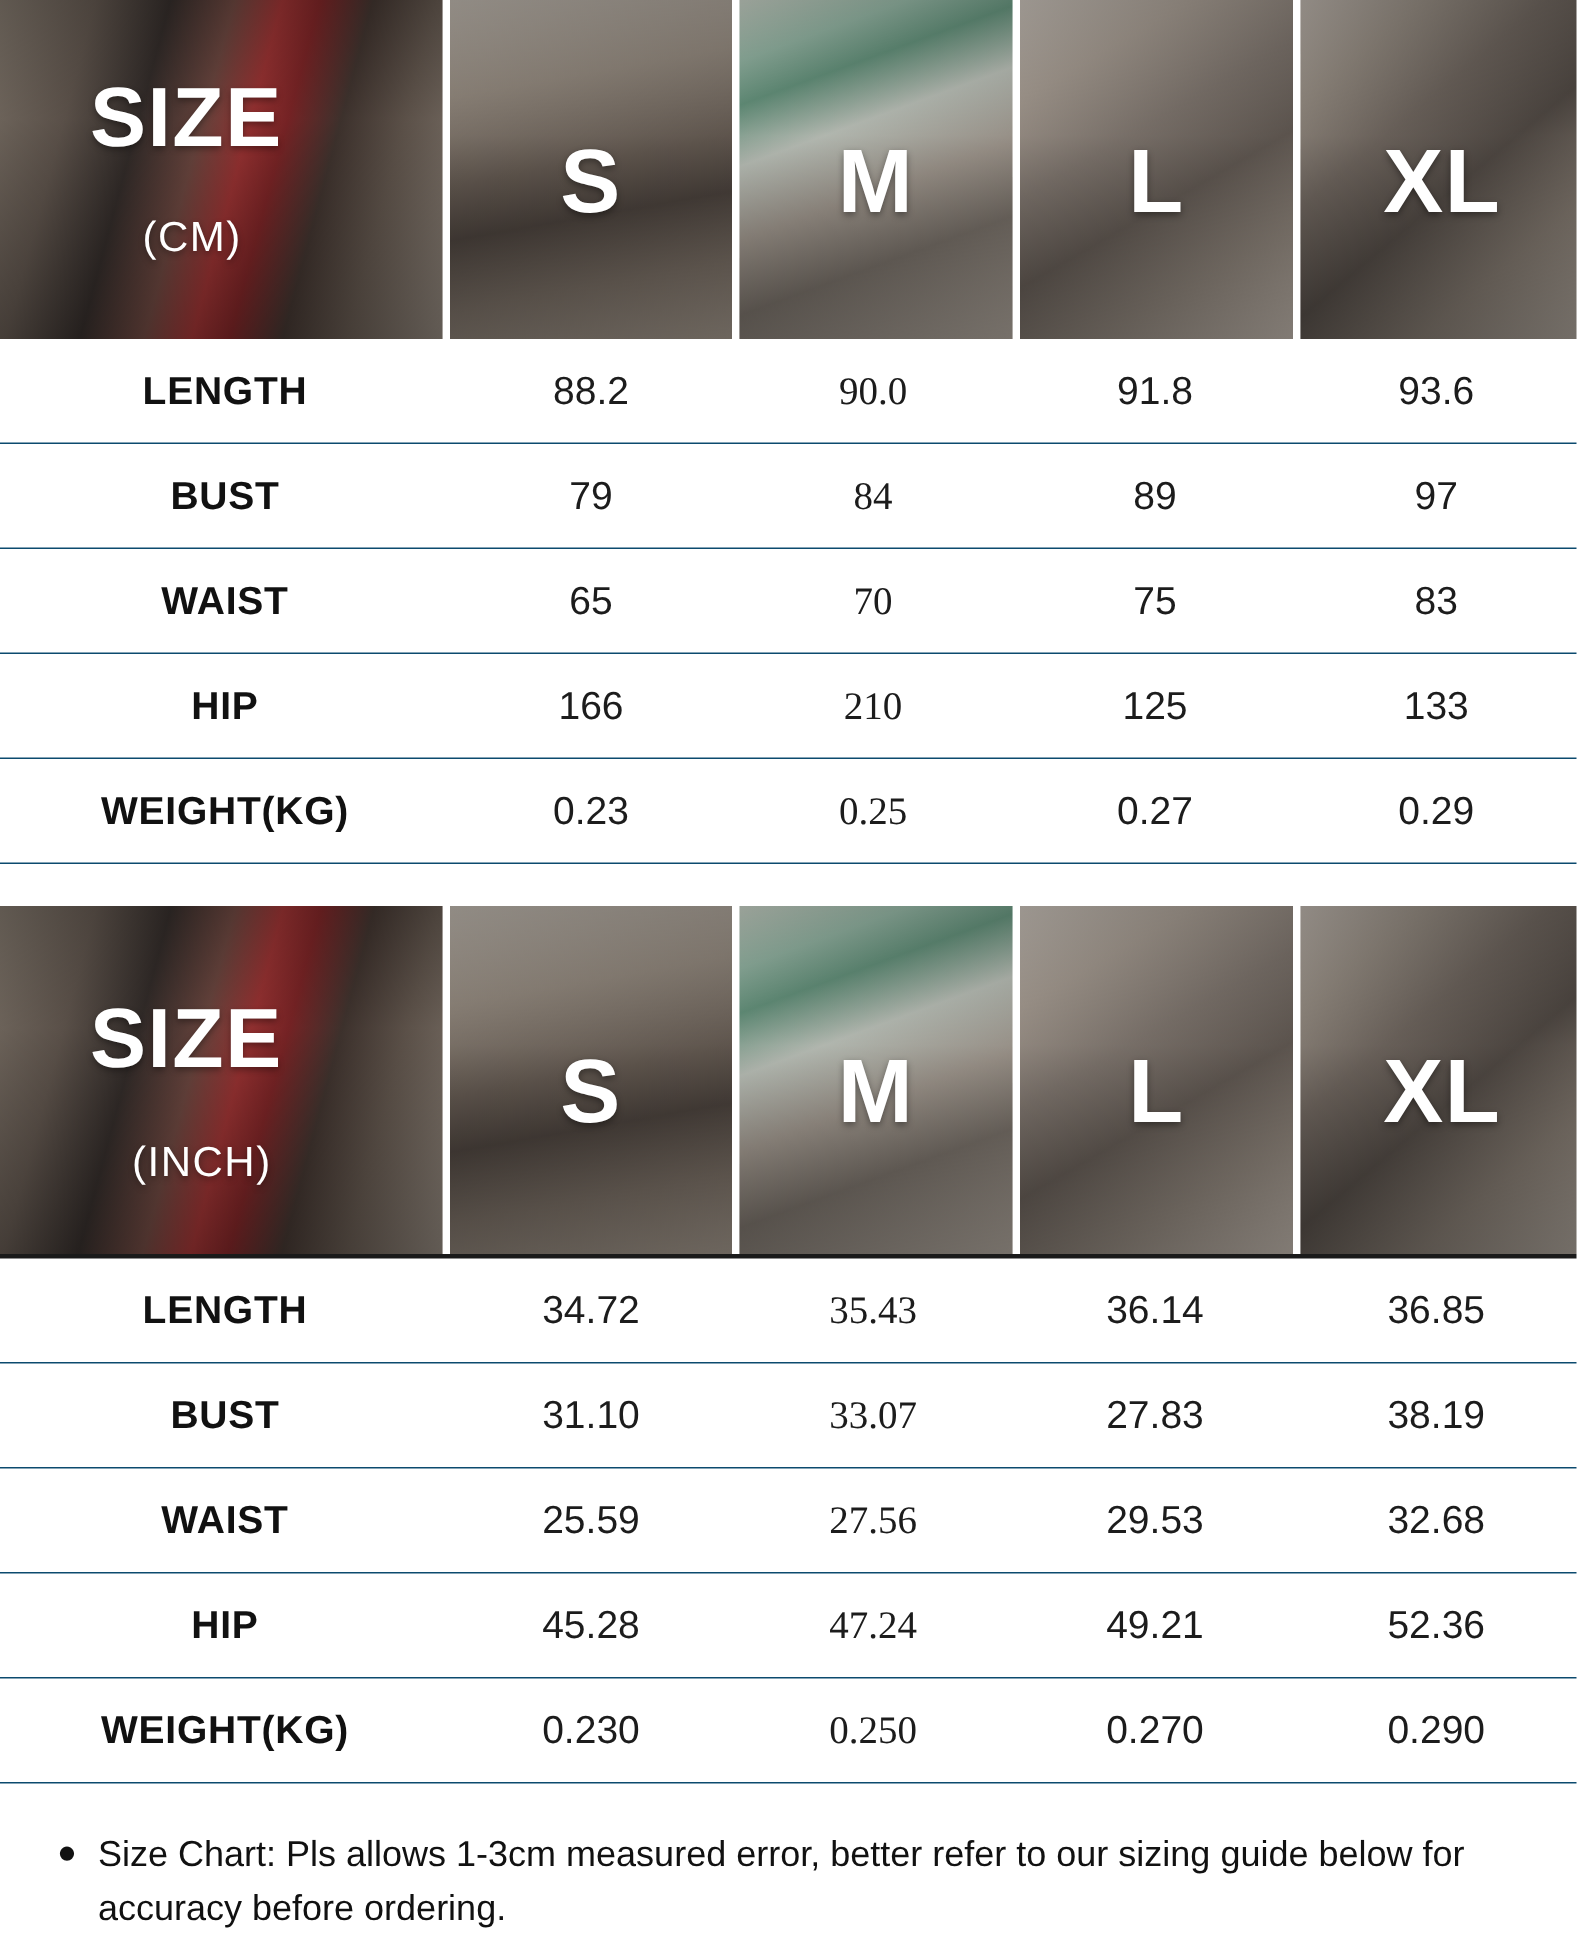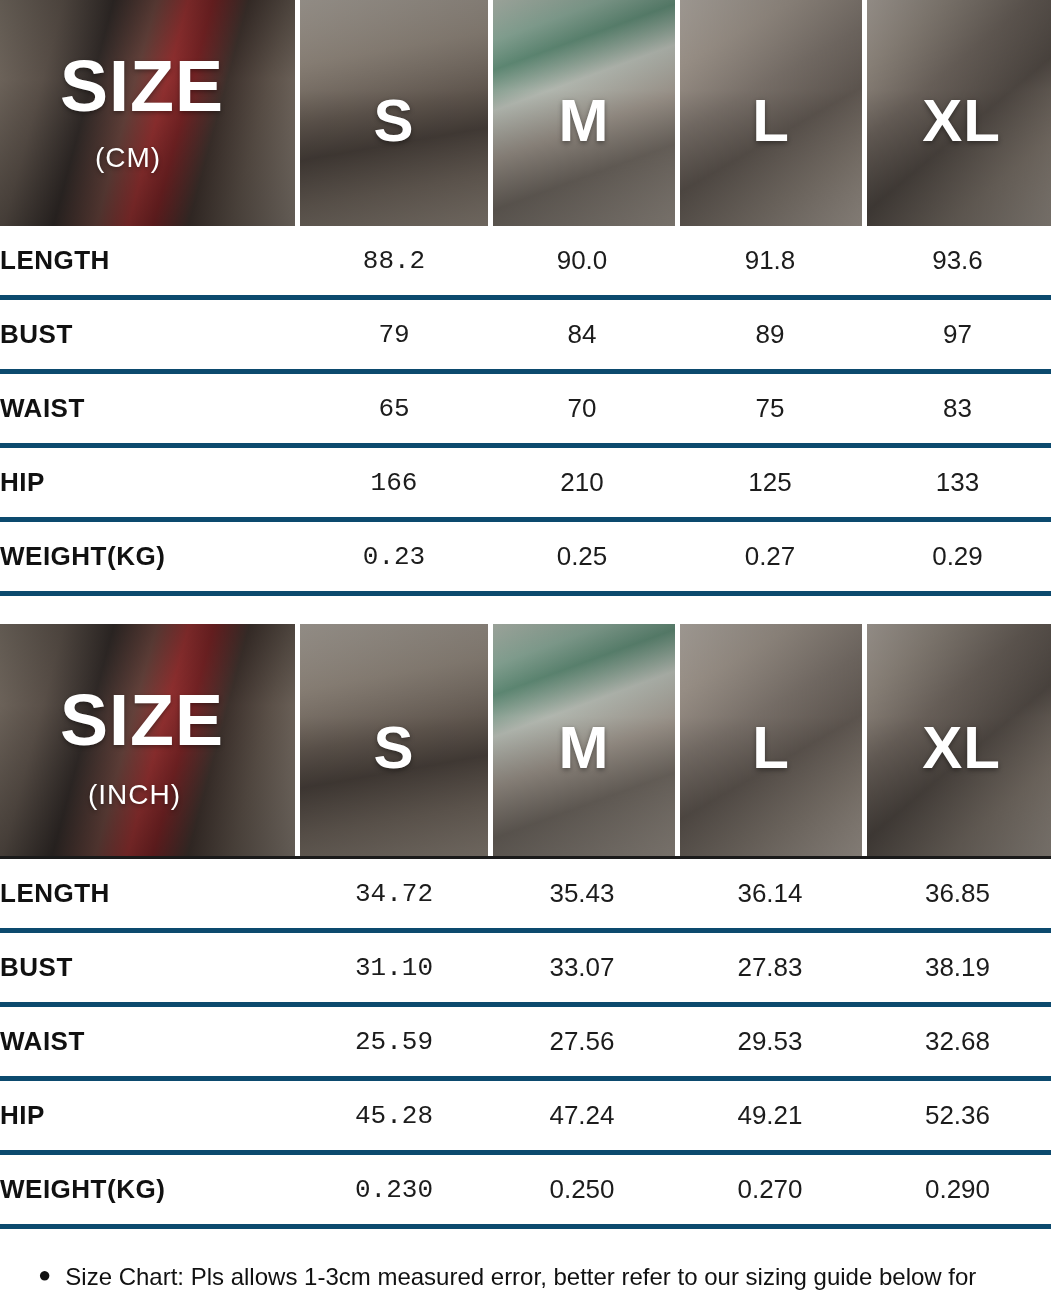--- a/index.html
+++ b/index.html
@@ -90,21 +90,21 @@
       linear-gradient(140deg, #cfc6bd 0%, #a79d92 18%, #7b7169 36%, #5a524c 55%, #8b8177 76%, #b6ada3 100%),
       repeating-linear-gradient(80deg, rgba(255,255,255,0.07) 0 11px, rgba(0,0,0,0.05) 11px 22px);
     background-blend-mode: normal, normal, overlay;
   }
 
   .size-word {
     position: absolute;
     left: 60px;
     top: 50px;
     color: #ffffff;
-    font-size: 72px;
+    font-size: 56px;
     font-weight: 700;
     letter-spacing: 1px;
     line-height: 1;
     text-shadow: 0 2px 4px rgba(0,0,0,0.35);
   }
   .size-unit {
     position: absolute;
     left: 95px;
     top: 142px;
     color: #ffffff;
@@ -127,33 +127,34 @@
     top: 8px;
   }
 
   
   .data-table {
     width: 1051px;
     border-collapse: collapse;
     table-layout: fixed;
   }
   .data-table td {
-    border-bottom: 5px solid #0c4a6e;
+    border-bottom: 1px solid #0c4a6e;
     padding: 0;
     height: 69px;
     vertical-align: middle;
+    text-align: center;
   }
   .data-table tr:first-child td {
     border-top: 3px solid #1a1a1a;
   }
   .cm-table tr:first-child td { border-top: none; }
 
   .col-label { width: 300px; }
-  .col-s  { width: 188px; font-family: Liberation Mono, monospace; }
-  .col-m  { width: 188px; }
+  .col-s  { width: 188px; }
+  .col-m  { width: 188px; font-family: Liberation Serif, serif; }
   .col-l  { width: 188px; }
   .col-xl { width: 187px; }
 
   .row-label {
     font-size: 26px;
     font-weight: 700;
     letter-spacing: 0.5px;
     padding-left: 40px;
     color: #111111;
   }

